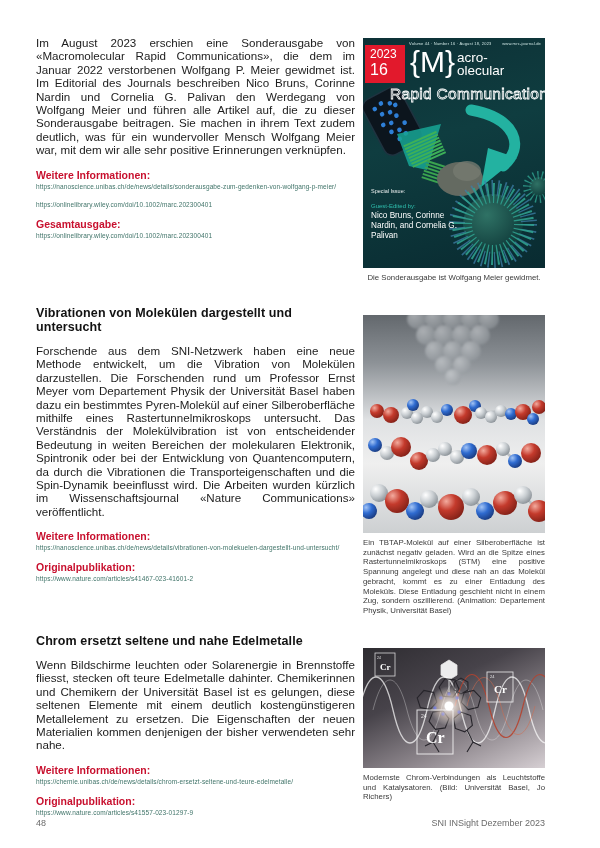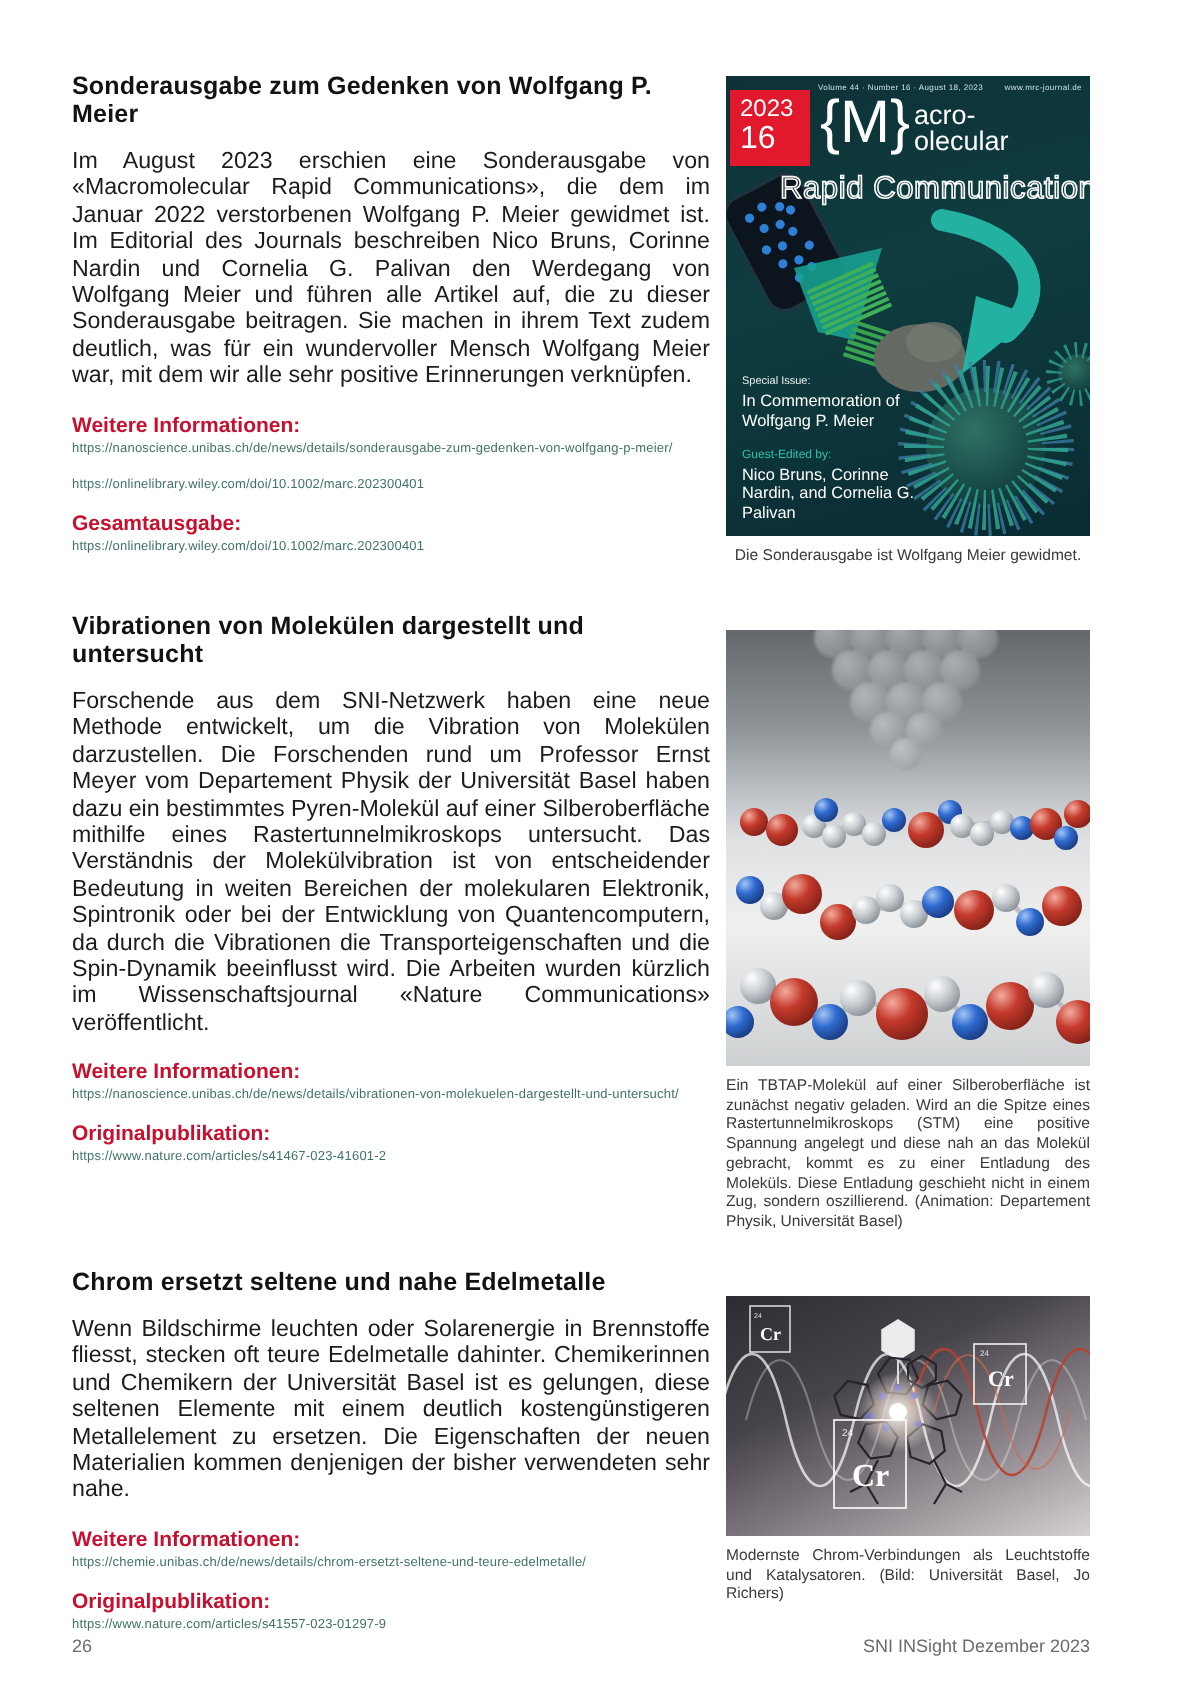--- a/index.html
+++ b/index.html
@@ -49,21 +49,20 @@
 
   
   .footer{position:absolute;left:36px;right:55px;top:818px;display:flex;justify-content:space-between;color:#6b6b6b;font-size:9px}
 </style>
 </head>
 <body>
 
 <div class="page">
 
   <section class="article a1">
-    <h2>Sonderausgabe zum Gedenken von Wolfgang P. Meier</h2>
     <p class="body">Im August 2023 erschien eine Sonderausgabe von «Macromolecular Rapid Communications», die dem im Januar 2022 verstorbenen Wolfgang P. Meier gewidmet ist. Im Editorial des Journals beschreiben Nico Bruns, Corinne Nardin und Cornelia G. Palivan den Werdegang von Wolfgang Meier und führen alle Artikel auf, die zu dieser Sonderausgabe beitragen. Sie machen in ihrem Text zudem deutlich, was für ein wundervoller Mensch Wolfgang Meier war, mit dem wir alle sehr positive Erinnerungen verknüpfen.</p>
     <div class="linkgroup">
       <div class="linklabel">Weitere Informationen:</div>
       <a class="url">https://nanoscience.unibas.ch/de/news/details/sonderausgabe-zum-gedenken-von-wolfgang-p-meier/</a>
     </div>
     <div class="linkgroup">
       <a class="url">https://onlinelibrary.wiley.com/doi/10.1002/marc.202300401</a>
     </div>
     <div class="linkgroup">
       <div class="linklabel">Gesamtausgabe:</div>
@@ -175,21 +174,20 @@
         <span class="logo-m">{M}</span>
         <span class="logo-rest"><span>acro-</span><br><span>olecular</span></span>
       </div>
       <div class="cover-sub">
         <svg width="158" height="22" viewBox="0 0 158 22">
           <text x="1" y="16" font-size="15.5" font-family="Liberation Sans, sans-serif" fill="none" stroke="#ffffff" stroke-width="0.8" letter-spacing="0.3">Rapid Communications</text>
         </svg>
       </div>
       <div class="cover-special">
         <div class="si-label">Special Issue:</div>
-        <div class="si-title">In Commemoration of Wolfgang P. Meier</div>
         <div class="ge-label">Guest-Edited by:</div>
         <div class="ge-names">Nico Bruns, Corinne Nardin, and Cornelia G. Palivan</div>
       </div>
     </div>
     <figcaption>Die Sonderausgabe ist Wolfgang Meier gewidmet.</figcaption>
   </figure>
 
   <figure class="fig f2">
     <div class="mol-img">
       <svg viewBox="0 0 182 218">
@@ -370,17 +368,17 @@
           <text x="14" y="11" font-size="3.5">24</text>
           <text x="127" y="30" font-size="4">24</text>
           <text x="58" y="70" font-size="5">24</text>
         </g>
       </svg>
     </div>
     <figcaption>Modernste Chrom-Verbindungen als Leuchtstoffe und Katalysatoren. (Bild: Universität Basel, Jo Richers)</figcaption>
   </figure>
 
   <footer class="footer">
-    <span>26</span>
+    <span>48</span>
     <span>SNI INSight Dezember 2023</span>
   </footer>
 
 </div>
 
 </body></html>

